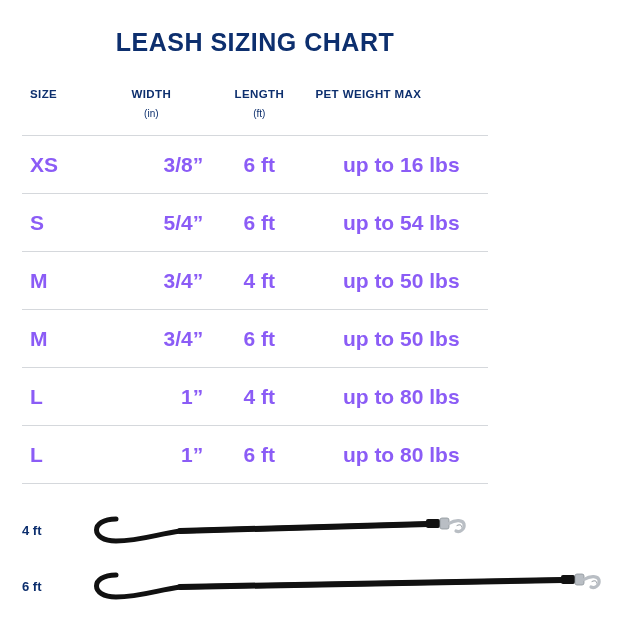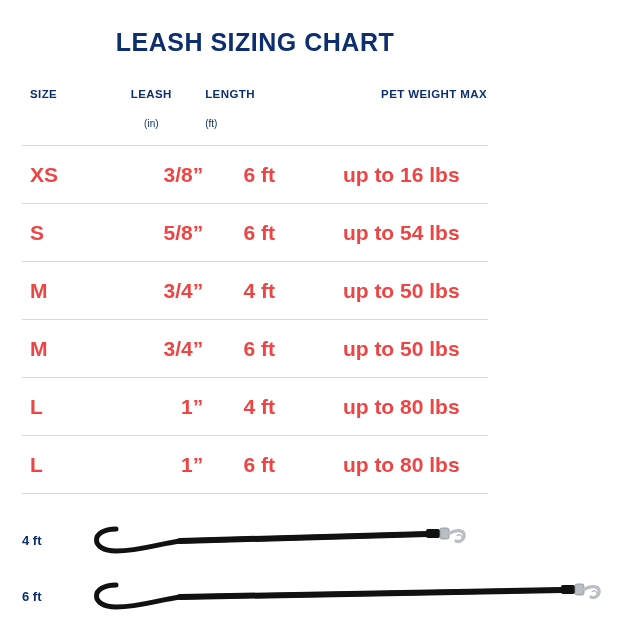--- a/index.html
+++ b/index.html
@@ -42,32 +42,32 @@
     color: #0d2f6e;
     letter-spacing: 0.4px;
     padding-bottom: 16px;
     vertical-align: top;
   }
   th .sub {
     display: block;
     font-size: 10px;
     font-weight: normal;
     letter-spacing: 0;
-    margin-top: 18px;
+    margin-top: 8px;
     color: #0d2f6e;
   }
   th.col-size { text-align: left; width: 15%; padding-left: 8px; }
   th.col-width { text-align: center; width: 23%; }
-  th.col-length { text-align: left; width: 24%; }
-  th.col-weight { text-align: right; width: 38%; }
+  th.col-length { text-align: center; width: 24%; }
+  th.col-weight { text-align: left; width: 38%; }
 
   table.sizing td {
     font-size: 21px;
     font-weight: bold;
-    color: #ef4444;
+    color: #8b5cf6;
     height: 55px;
     border-top: 1px solid #d5d8dc;
     vertical-align: middle;
   }
   td.c-size { text-align: left; padding-left: 8px; }
   td.c-width { text-align: right; }
   td.c-length { text-align: center; }
   td.c-weight { text-align: center; }
   table.sizing tr:last-child td {
     border-bottom: 1px solid #d5d8dc;
@@ -104,42 +104,42 @@
   <div class="chart-title">LEASH SIZING CHART</div>
 
   <div class="table-wrap">
     <table class="sizing">
       <thead>
         <tr>
           <th class="col-size">
             <span>SIZE</span>
           </th>
           <th class="col-width">
-            <span>LEASH</span>
+            <span>WIDTH</span>
             <span class="sub">(in)</span>
           </th>
           <th class="col-length">
             <span>LENGTH</span>
             <span class="sub">(ft)</span>
           </th>
           <th class="col-weight">
             <span>PET WEIGHT MAX</span>
           </th>
         </tr>
       </thead>
       <tbody>
         <tr>
           <td class="c-size">XS</td>
           <td class="c-width">3/8”</td>
           <td class="c-length">6 ft</td>
           <td class="c-weight">up to 16 lbs</td>
         </tr>
         <tr>
           <td class="c-size">S</td>
-          <td class="c-width">5/8”</td>
+          <td class="c-width">5/4”</td>
           <td class="c-length">6 ft</td>
           <td class="c-weight">up to 54 lbs</td>
         </tr>
         <tr>
           <td class="c-size">M</td>
           <td class="c-width">3/4”</td>
           <td class="c-length">4 ft</td>
           <td class="c-weight">up to 50 lbs</td>
         </tr>
         <tr>

